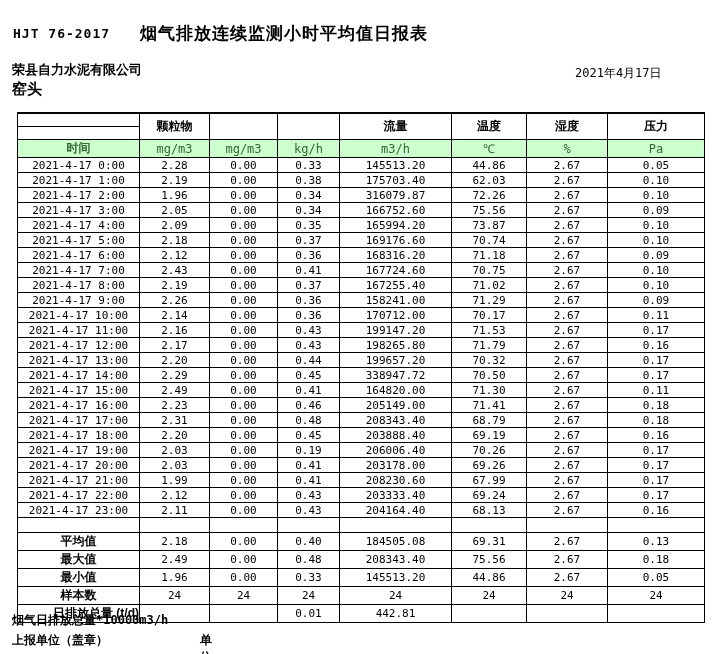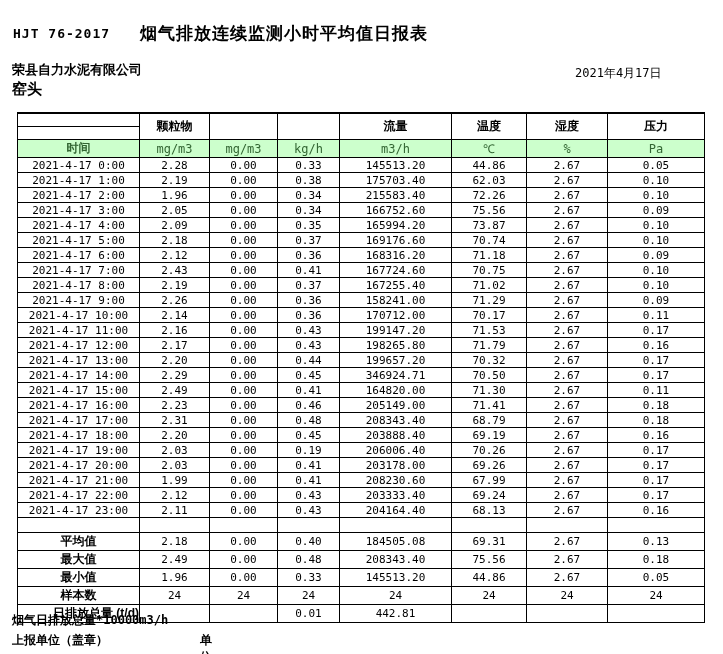--- a/index.html
+++ b/index.html
@@ -139,21 +139,21 @@
         <td>175703.40</td>
         <td>62.03</td>
         <td>2.67</td>
         <td>0.10</td>
       </tr>
       <tr class="data-row">
         <td>2021-4-17 2:00</td>
         <td>1.96</td>
         <td>0.00</td>
         <td>0.34</td>
-        <td>215583.40</td>
+        <td>316079.87</td>
         <td>72.26</td>
         <td>2.67</td>
         <td>0.10</td>
       </tr>
       <tr class="data-row">
         <td>2021-4-17 3:00</td>
         <td>2.05</td>
         <td>0.00</td>
         <td>0.34</td>
         <td>166752.60</td>
@@ -259,21 +259,21 @@
         <td>199657.20</td>
         <td>70.32</td>
         <td>2.67</td>
         <td>0.17</td>
       </tr>
       <tr class="data-row">
         <td>2021-4-17 14:00</td>
         <td>2.29</td>
         <td>0.00</td>
         <td>0.45</td>
-        <td>346924.71</td>
+        <td>338947.72</td>
         <td>70.50</td>
         <td>2.67</td>
         <td>0.17</td>
       </tr>
       <tr class="data-row">
         <td>2021-4-17 15:00</td>
         <td>2.49</td>
         <td>0.00</td>
         <td>0.41</td>
         <td>164820.00</td>

